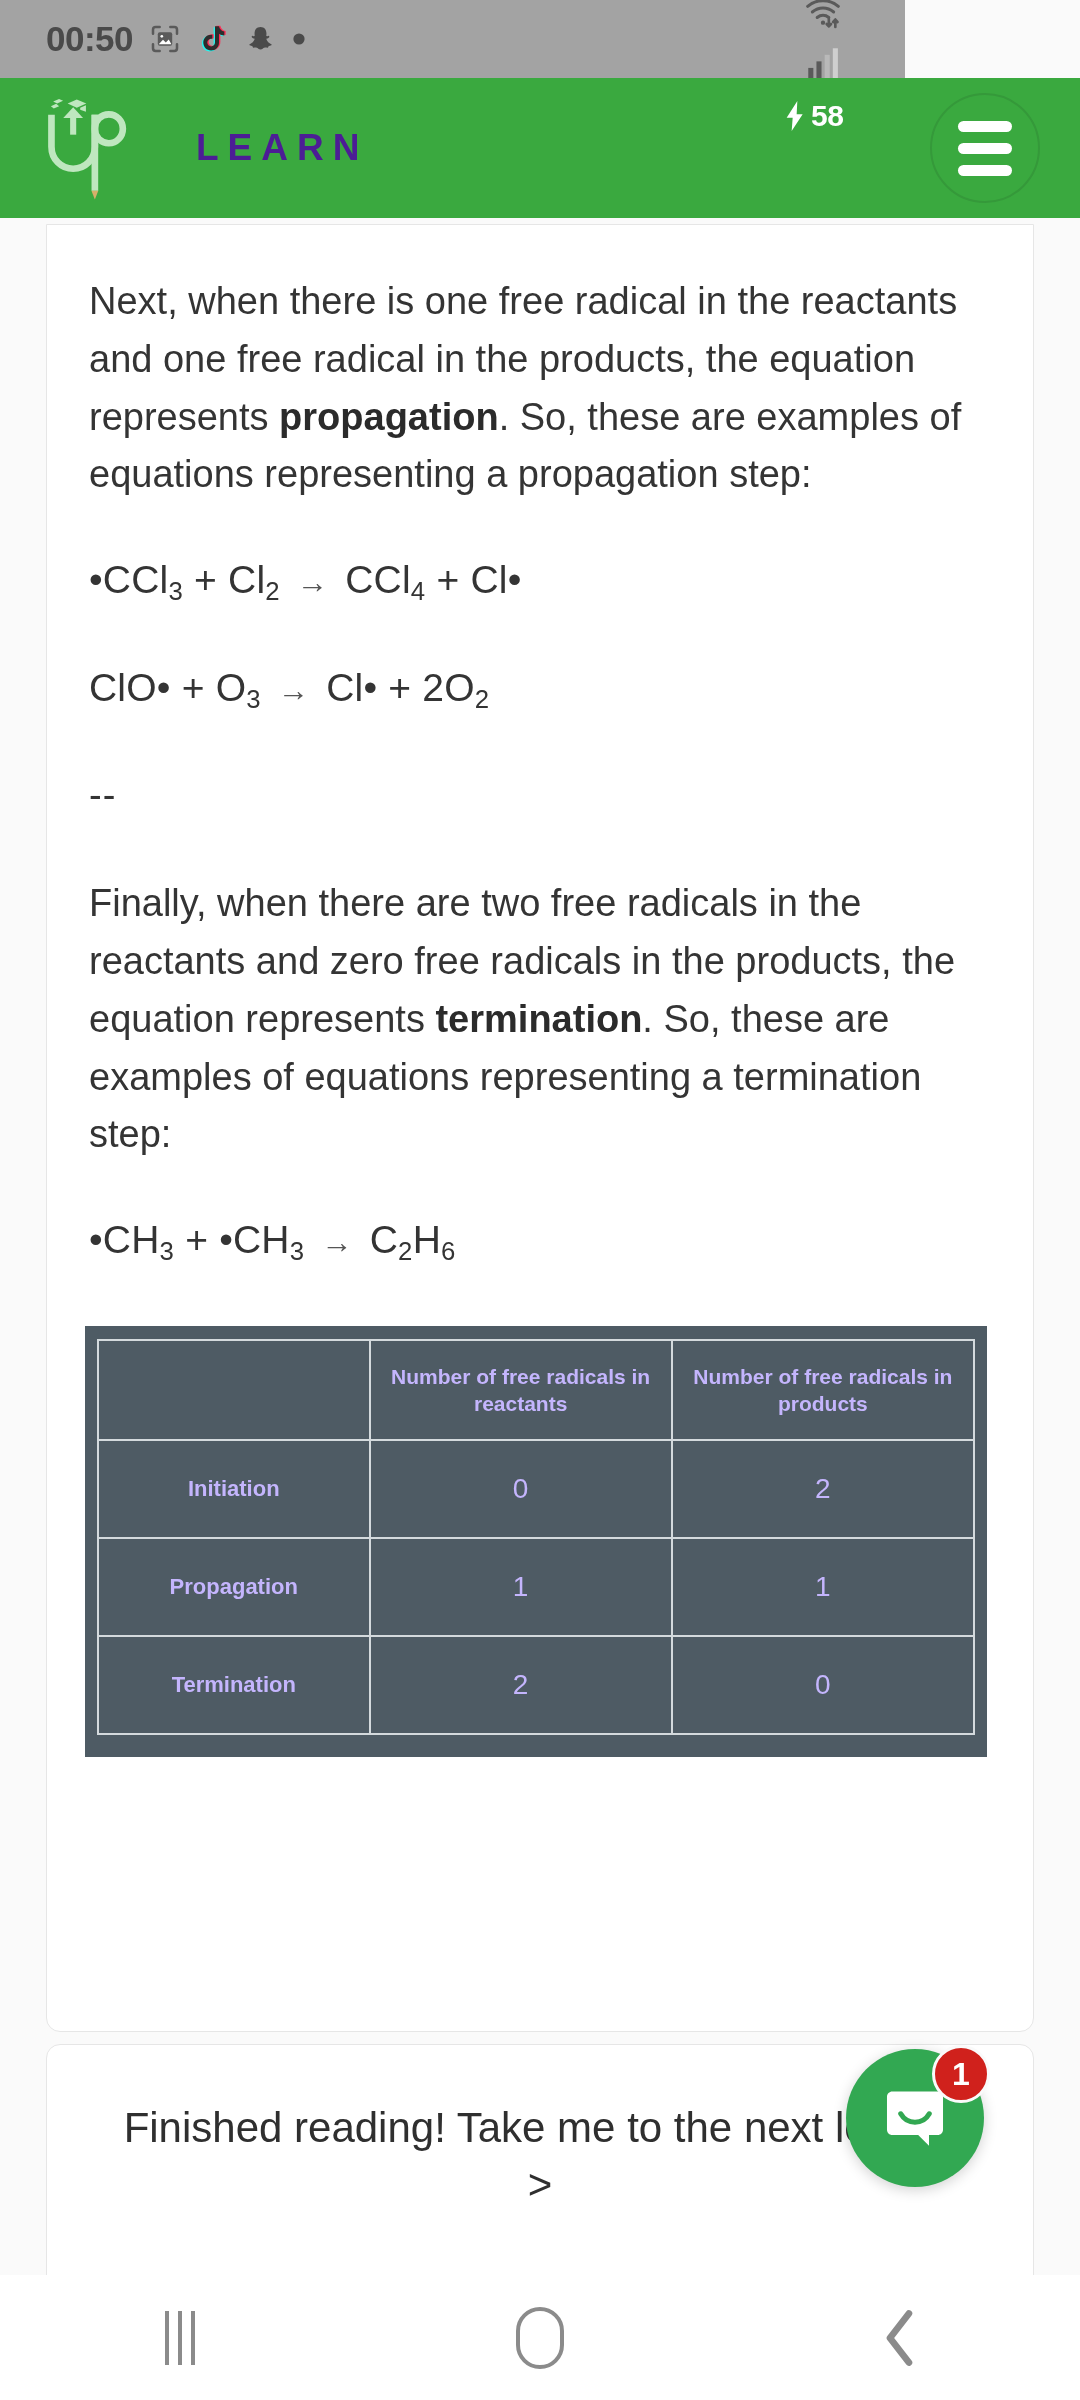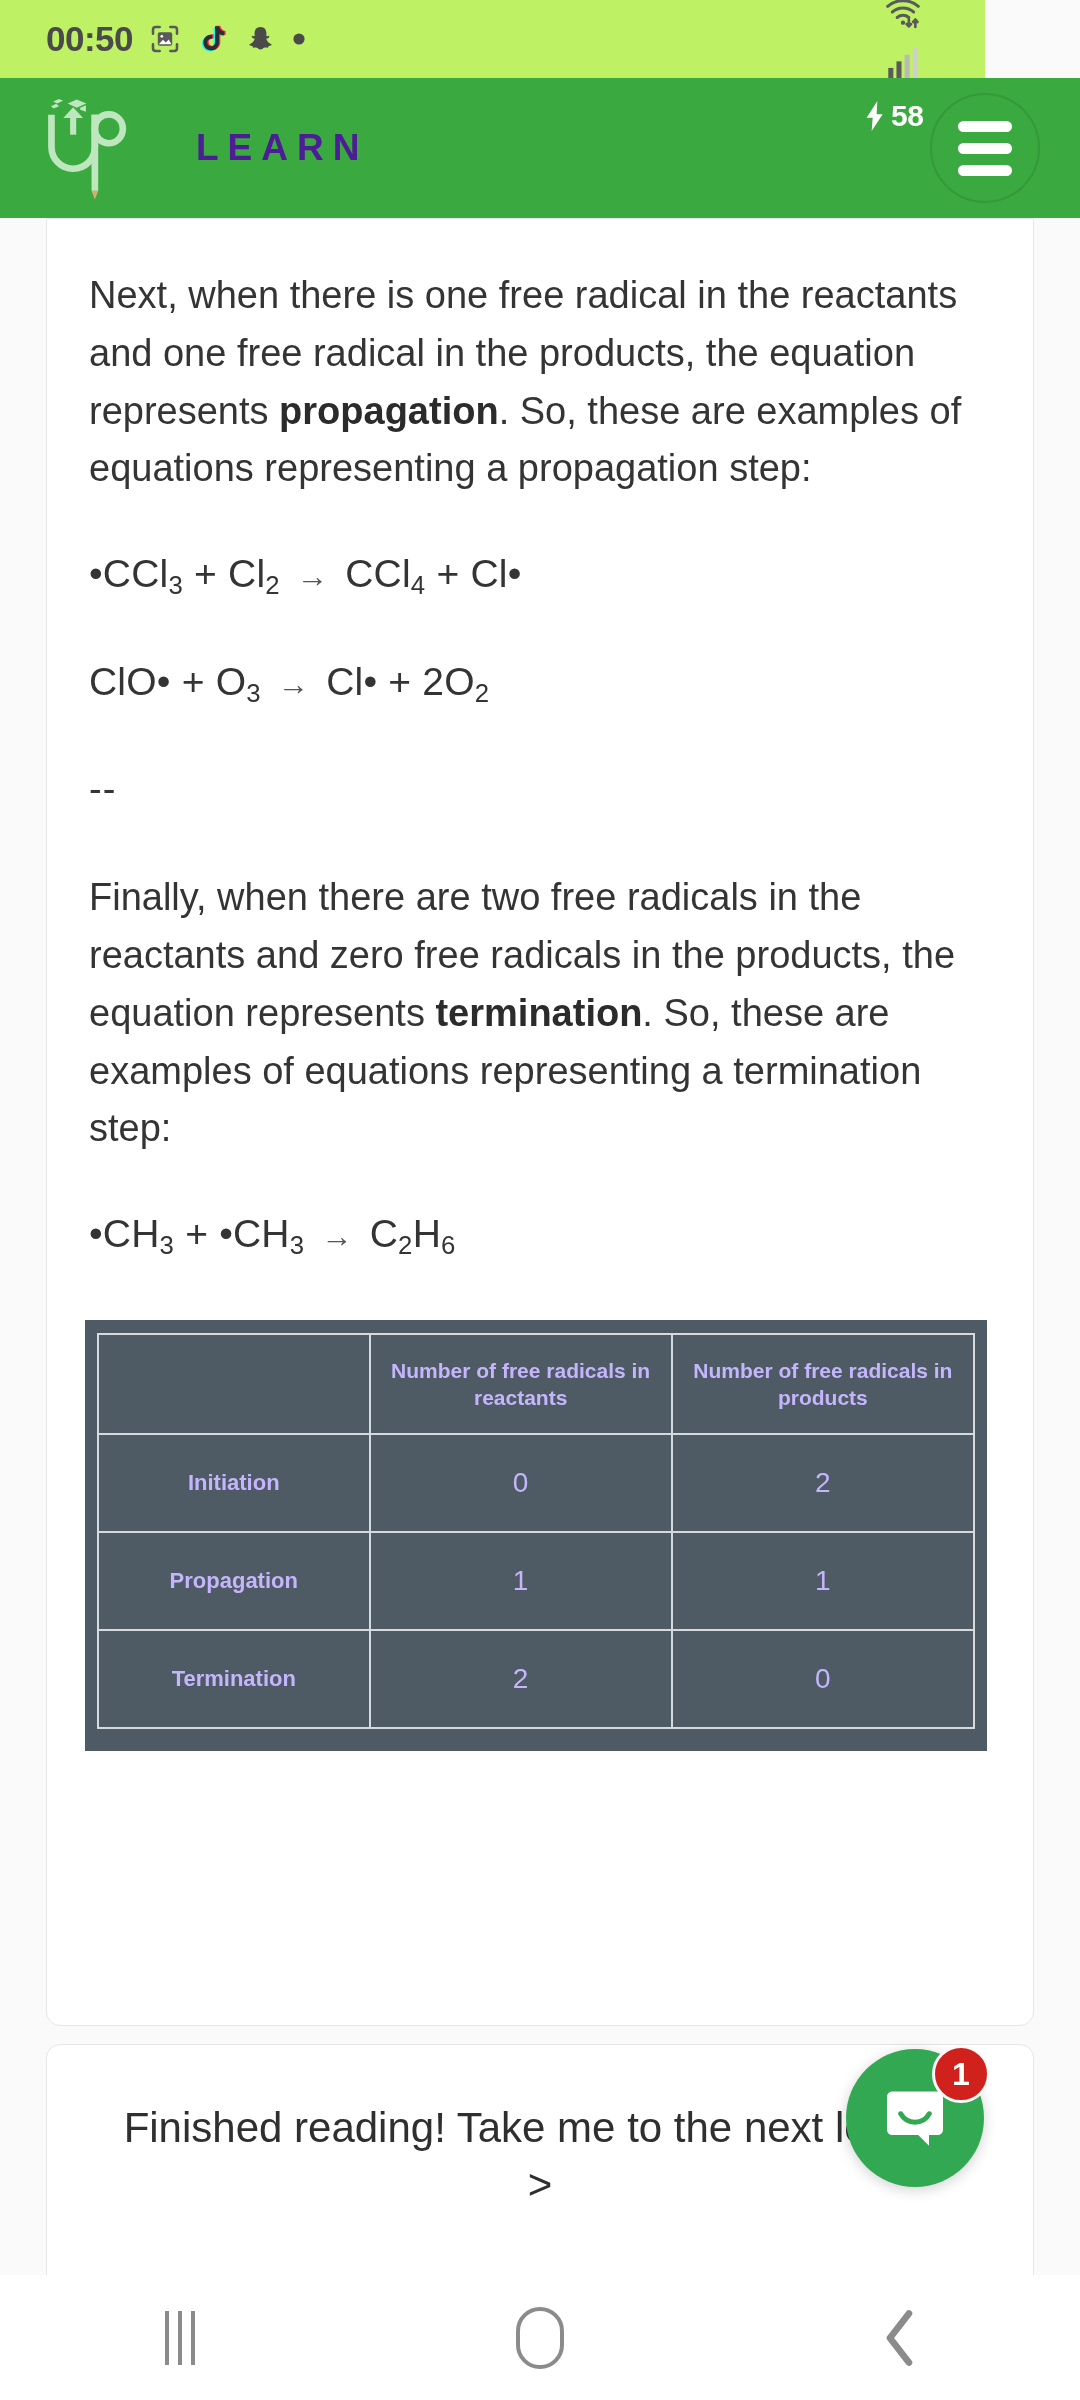--- a/index.html
+++ b/index.html
@@ -6,22 +6,22 @@
   html, body {
     width:1080px; height:2400px;
     font-family:"Liberation Sans", sans-serif;
     background:#ffffff;
     overflow:hidden;
   }
   #screen { position:relative; width:1080px; height:2400px; background:#fafafa; }
 
   
   .statusbar {
-    position:absolute; top:0; left:0; width:985px; height:78px;
-    background:#bef264; display:flex; align-items:center;
+    position:absolute; top:0; left:0; width:905px; height:78px;
+    background:#a3a3a3; display:flex; align-items:center;
     padding:0 34px 0 46px;
   }
   .sb-left { display:flex; align-items:center; gap:16px; }
   .sb-time { font-size:35px; font-weight:bold; color:#4a4a4a; letter-spacing:-0.5px; }
   .sb-right { margin-left:auto; display:flex; align-items:center; gap:13px;flex-direction:column; }
   .ic { display:inline-flex; align-items:center; justify-content:center; }
   .battery {
     height:44px; min-width:96px; border-radius:22px;
     background:#c9c9c9; display:flex; align-items:center;
     padding:0 13px 0 8px; gap:4px; position:relative; overflow:hidden;
@@ -48,21 +48,21 @@
     border:2px solid #35993a; display:flex; flex-direction:column;
     align-items:center; justify-content:center; gap:11px;
   }
   .menu-btn span { display:block; width:54px; height:11px; background:#fff; border-radius:6px; }
 
   
   .card {
     position:absolute; left:46px; width:988px; background:#fff;
     border:1px solid #e6e6e6; border-radius:0 0 14px 14px;
   }
-  #main-card { top:218px; height:1808px; padding:48px 42px 0 42px; }
+  #main-card { top:224px; height:1808px; padding:48px 42px 0 42px; }
 
   .para {
     font-size:38px; line-height:1.52; color:#343434;
     margin-bottom:54px;
   }
   .para b { font-weight:bold; color:#2b2b2b; }
   .eq {
     font-size:39px; color:#343434; margin-bottom:60px; letter-spacing:0.2px;
   }
   .eq sub { font-size:0.66em; vertical-align:-0.28em; }

